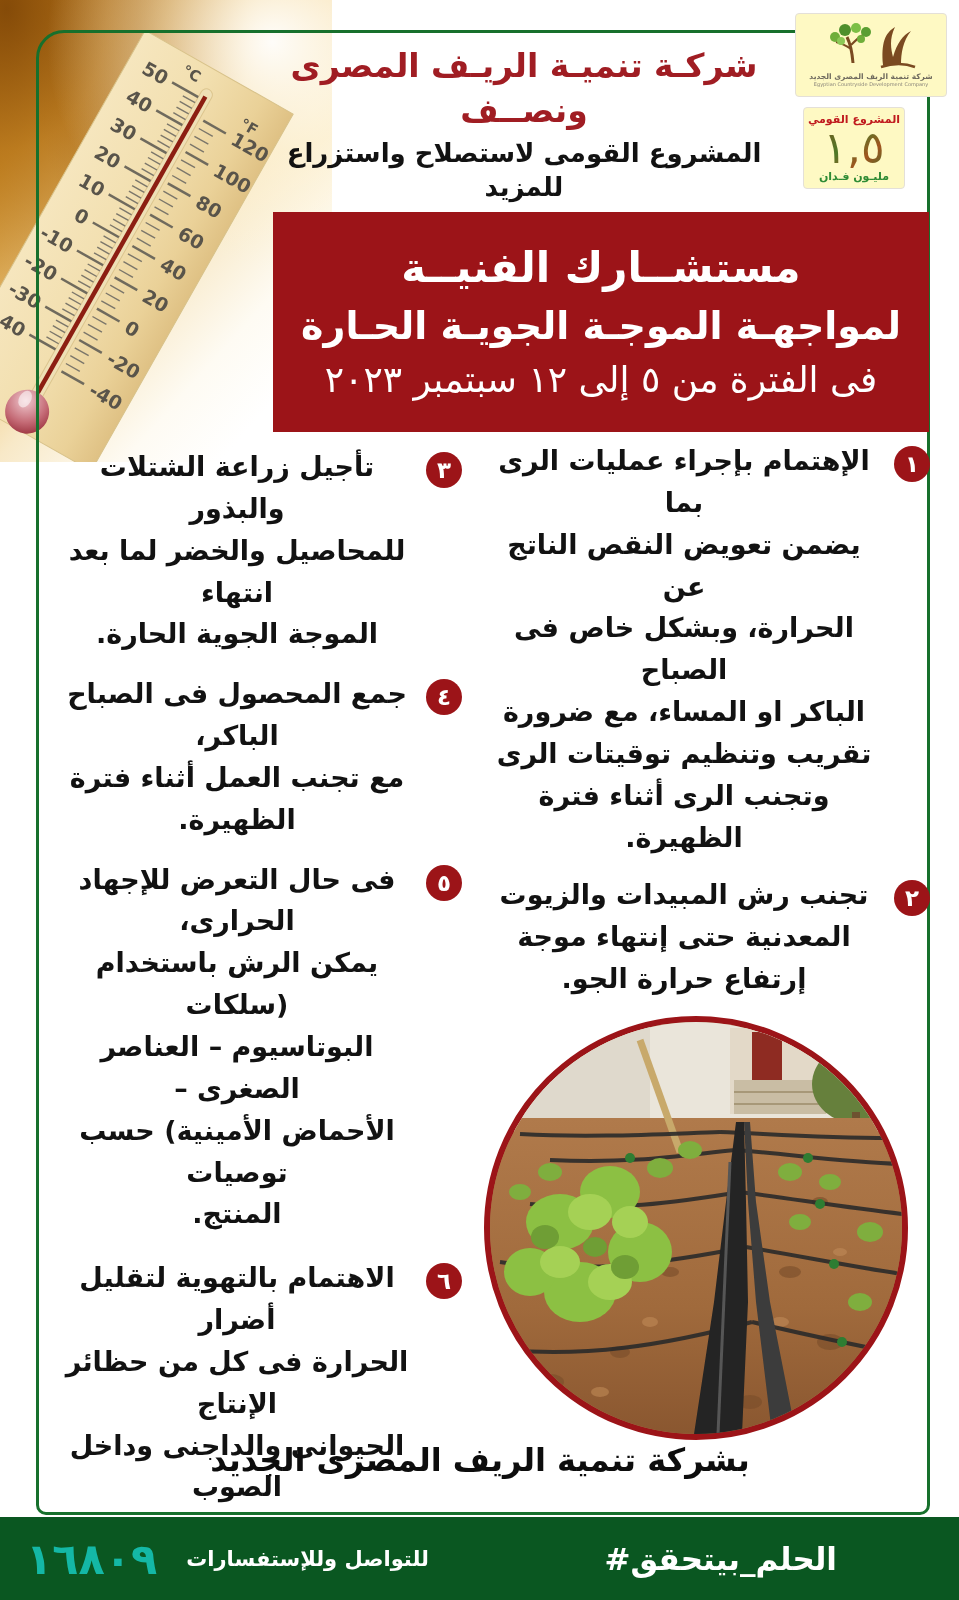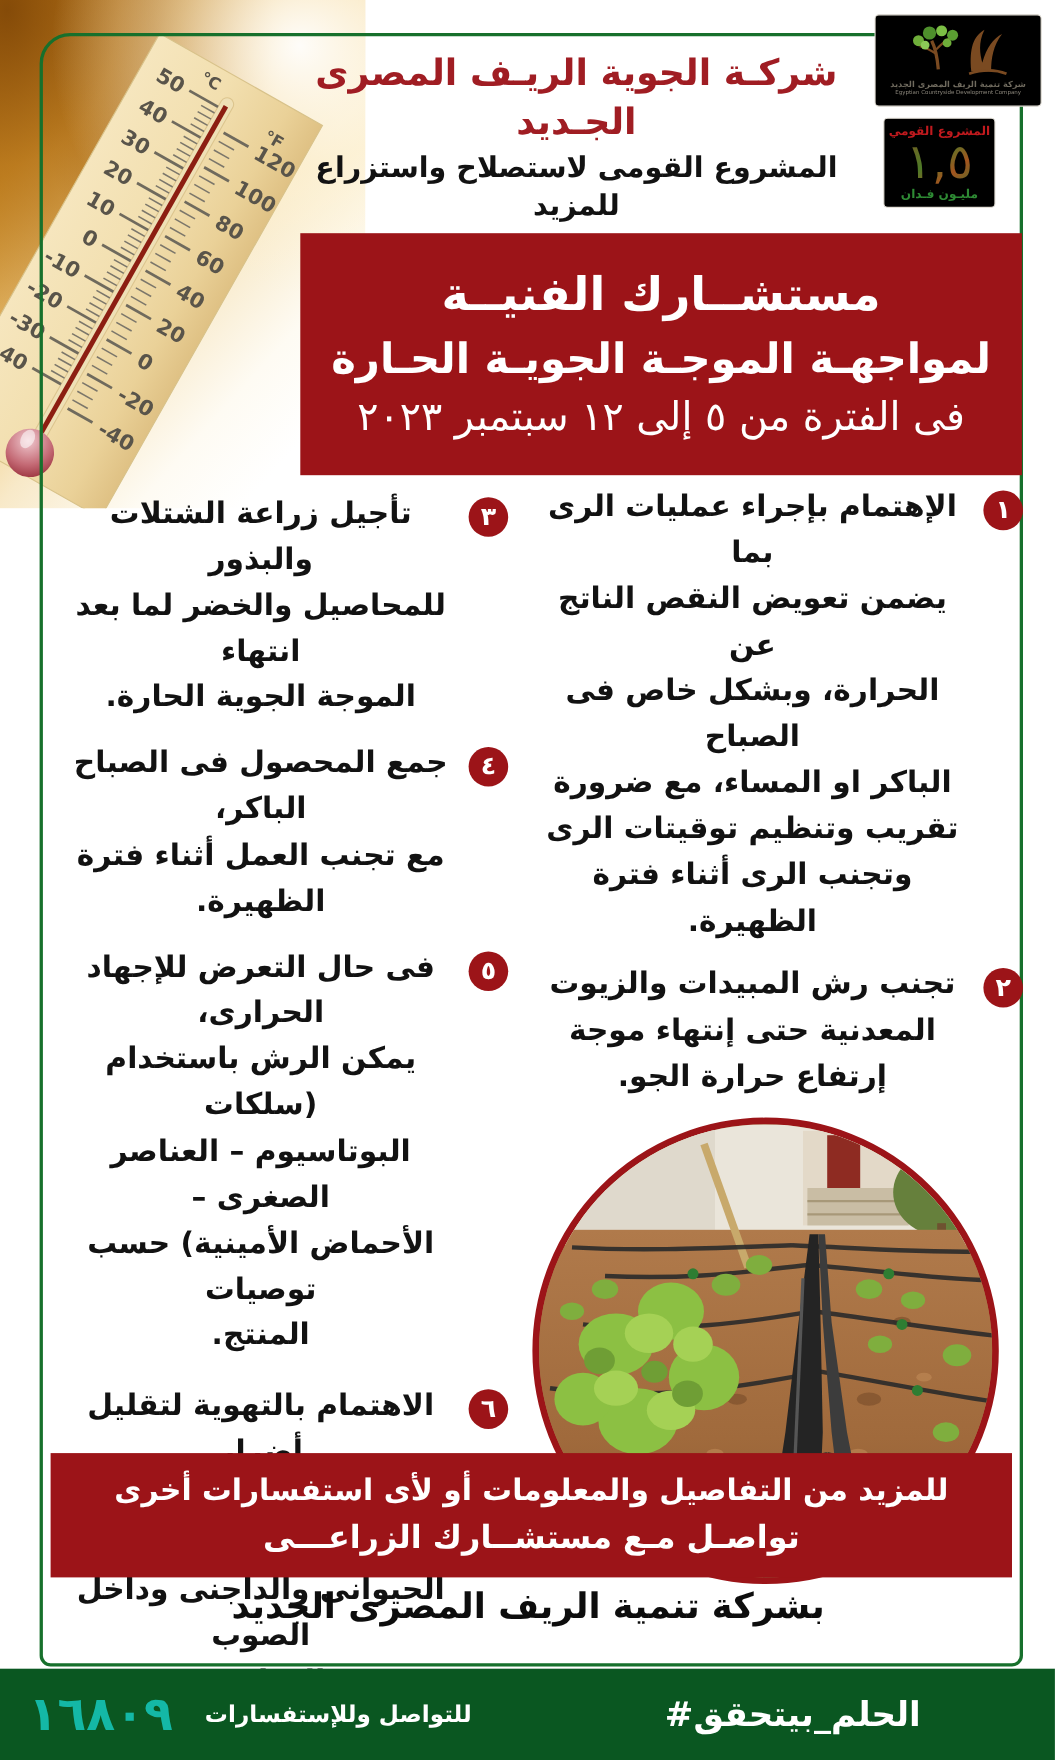--- a/index.html
+++ b/index.html
@@ -18,21 +18,21 @@
   
   .frame{position:absolute;left:36px;top:30px;width:888px;height:1479px;z-index:2;
          border:3px solid #17702C;border-radius:28px 28px 10px 10px;pointer-events:none;}
 
   
   .header{position:absolute;left:266px;top:44px;width:516px;z-index:3;text-align:center;direction:rtl;}
   .header .company{color:#A01D23;font-size:33px;font-weight:bold;line-height:1.35;}
   .header .proj1{color:#121212;font-size:26px;font-weight:bold;line-height:1.3;margin-top:4px;}
   .header .proj2{color:#A01D23;font-size:32px;font-weight:bold;line-height:1.3;margin-top:6px;}
 
-  .logo-card{position:absolute;z-index:3;background:#000000;border:1px solid #e4e0d8;border-radius:4px;
+  .logo-card{position:absolute;z-index:3;background:#fef9c3;border:1px solid #e4e0d8;border-radius:4px;
              display:flex;flex-direction:column;align-items:center;justify-content:center;}
   .logo1{left:795px;top:13px;width:150px;height:82px;}
   .logo1 .cap-ar{font-size:7.5px;color:#6f6a5e;font-weight:bold;margin-top:1px;}
   .logo1 .cap-en{font-size:5px;color:#8a857a;}
   .logo2{left:803px;top:107px;width:100px;height:80px;}
   .logo2 .l2-top{color:#C01A1E;font-size:11px;font-weight:bold;direction:rtl;}
   .logo2 .l2-num{font-size:44px;font-weight:normal;line-height:1;
                  background:linear-gradient(140deg,#7a5a20 0%,#4e7a28 40%,#a3541e 70%,#46702c 100%);
                  -webkit-background-clip:text;background-clip:text;color:transparent;}
   .logo2 .l2-bot{color:#2E8B34;font-size:11px;font-weight:bold;direction:rtl;}
@@ -203,21 +203,21 @@
         <line x1="0" y1="-344" x2="0" y2="6" stroke="#8C1E12" stroke-width="4.5"></line>
         <circle cx="0" cy="18" r="22" fill="url(#bulbGrad)"></circle>
         <ellipse cx="-8" cy="8" rx="6" ry="9" fill="rgba(255,255,255,0.55)"></ellipse>
       </g>
     </svg>
   </div>
 
   <div class="frame"></div>
 
   <div class="header">
-    <div class="company">شركـة الجوية الريـف المصرى الجـديد</div>
+    <div class="company">شركـة تنميـة الريـف المصرى ونصــف</div>
     <div class="proj1">المشروع القومى لاستصلاح واستزراع للمزيد</div>
     <div class="proj2">المليـون ونصــف المليـون فـــدان</div>
   </div>
 
   <div class="logo-card logo1">
     <svg width="96" height="48" viewBox="0 0 96 48">
       <g>
         <path d="M30 40 C29 28 27 20 24 14" stroke="#7A4A21" stroke-width="3" fill="none"></path>
         <path d="M28 26 C22 22 18 20 13 19" stroke="#7A4A21" stroke-width="2" fill="none"></path>
         <path d="M28 22 C33 17 36 14 40 12" stroke="#7A4A21" stroke-width="2" fill="none"></path>
@@ -389,24 +389,20 @@
       </div>
       <div class="item">
         <div class="num-badge">٧</div>
         <div class="item-text">متابعة جودة المياه ونسبة
 الأكسجين فى مياه المزارع
 السمكية بشكل منتظم.</div>
       </div>
     </div>
   </div>
 
-  <div class="contact-banner">
-    <div class="c1">للمزيد من التفاصيل والمعلومات  أو لأى استفسارات أخرى</div>
-    <div class="c2">تواصـل مـع مستشــارك الزراعـــى</div>
-  </div>
   <div class="company-line">بشركة تنمية الريف المصرى الجديد</div>
 
   <div class="footer-bar">
     <div class="hashtag">#الحلم_بيتحقق</div>
     <div class="hotline-group">
       <span class="hotline-label">للتواصل وللإستفسارات</span>
       <span class="hotline-number">١٦٨٠٩</span>
     </div>
   </div>
 

